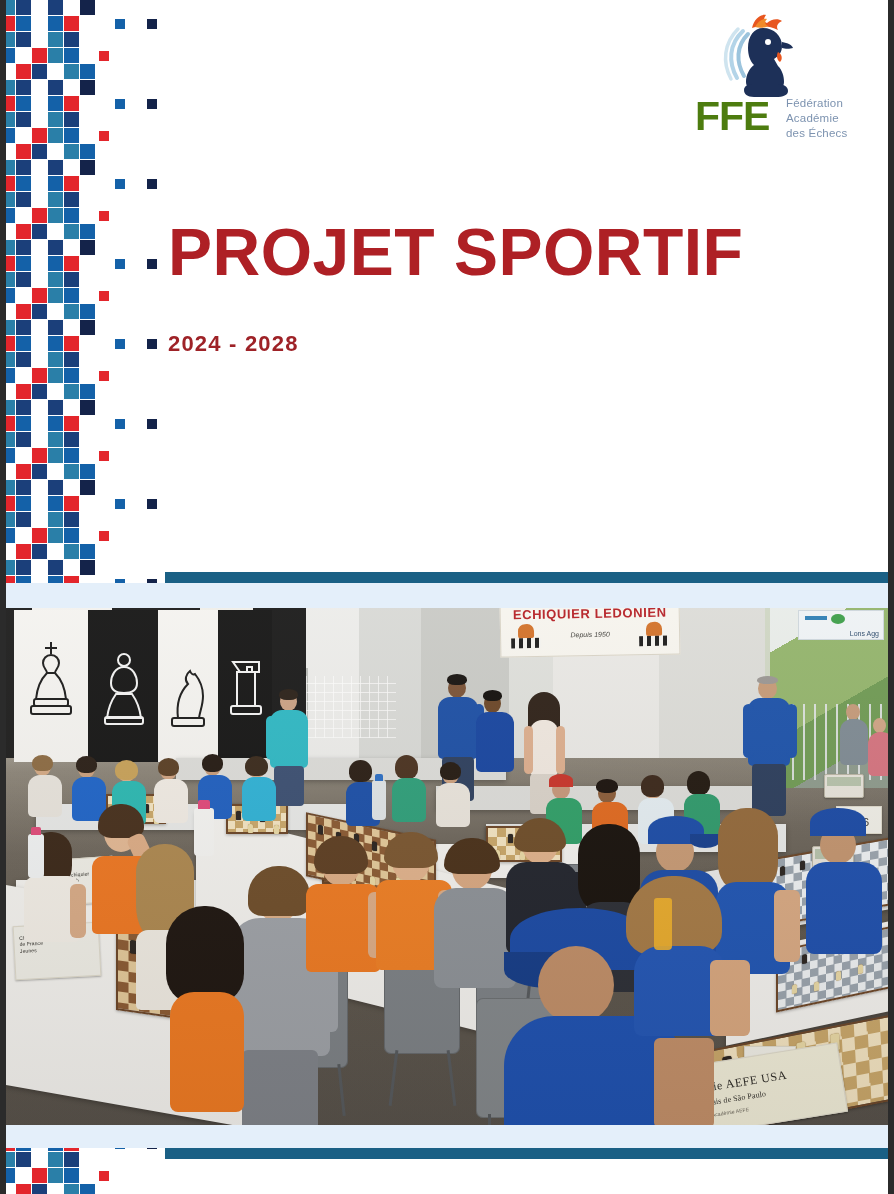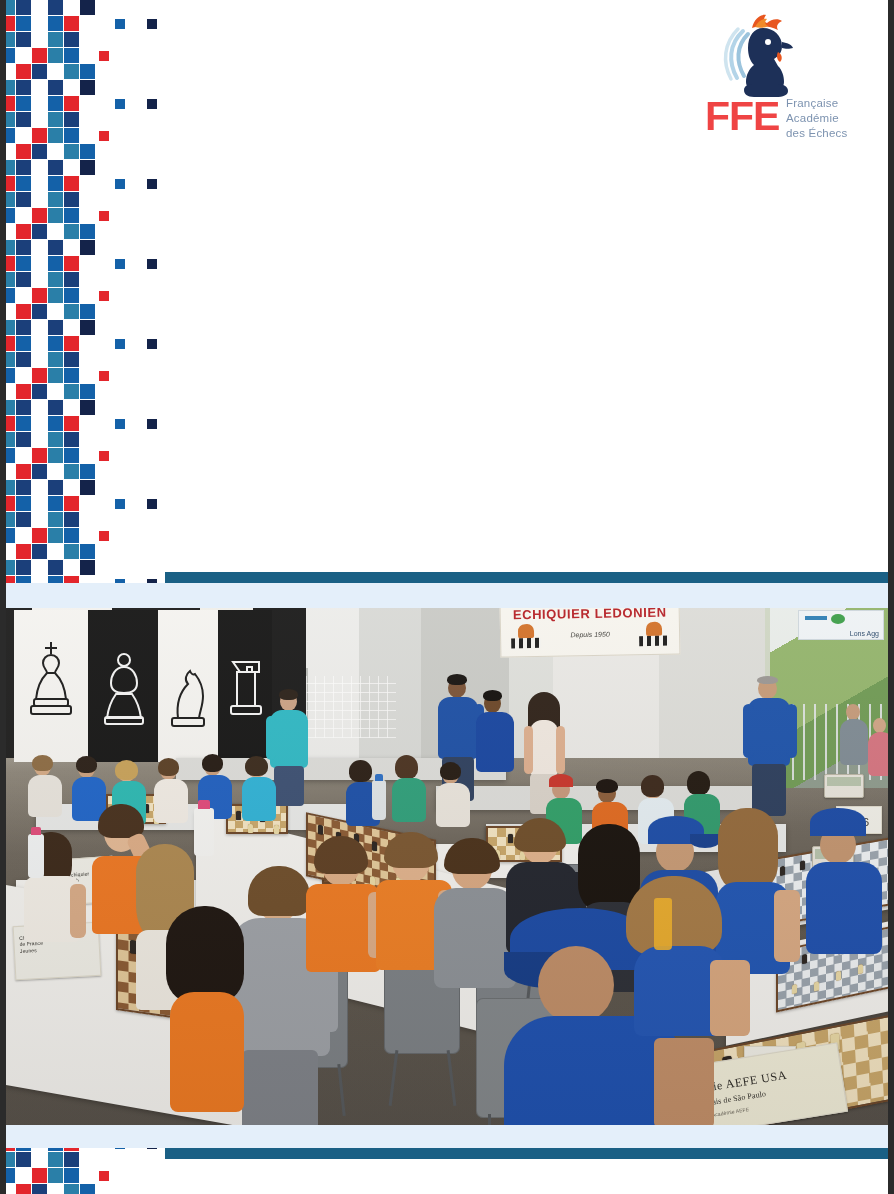--- a/index.html
+++ b/index.html
@@ -28,23 +28,23 @@
   .pattern-bottom { top:1136px; height:58px; }
   .pat-cell { position:absolute; }
 
   
   .logo {
     position:absolute; right:24px; top:12px;
     width:176px; height:128px; z-index:20;
   }
   .logo-mark { position:absolute; left:14px; top:0; width:96px; height:88px; }
   .logo-ffe {
-    position:absolute; left:11px; top:84px;
+    position:absolute; left:1px; top:84px;
     font-size:41px; font-weight:bold; letter-spacing:-1px;
-    color:#ef4444; line-height:1;
+    color:#4d7c0f; line-height:1;
   }
   .logo-sub {
     position:absolute; left:92px; top:84px;
     font-size:11.5px; color:#7d93b0; line-height:1.32;
     letter-spacing:.2px; white-space:nowrap;
   }
 
   
   .title-block { position:absolute; left:168px; top:212px; z-index:20; }
   .title-line {
@@ -412,27 +412,29 @@
 
         <circle cx="60" cy="30" r="3" fill="#ffffff"></circle>
 
         <path d="M70 40 C74 42 75 47 72 50 C69 48 68 44 70 40 Z" fill="#e8561f"></path>
 
         <path d="M36 78 C36 74 40 72 46 72 L70 72 C76 72 80 75 80 79 C80 83 75 85 68 85 L46 85 C39 85 36 82 36 78 Z" fill="#1d3058"></path>
       </svg>
     </div>
     <div class="logo-ffe">FFE</div>
     <div class="logo-sub">
-      <div>Française</div>
+      <div>Fédération</div>
       <div>Académie</div>
       <div>des Échecs</div>
     </div>
   </div>
 
   <div class="title-block">
+    <div class="title-line">PROJET SPORTIF</div>
+    <div class="subtitle">2024 - 2028</div>
   </div>
 
   <div class="rule-top"></div>
   <div class="band-top"></div>
 
   <div class="photo">
     <div class="ph floor"></div>
     <div class="ph curtain"></div>
 
     <div class="ph flag w" style="left:8px;  width:74px;">

